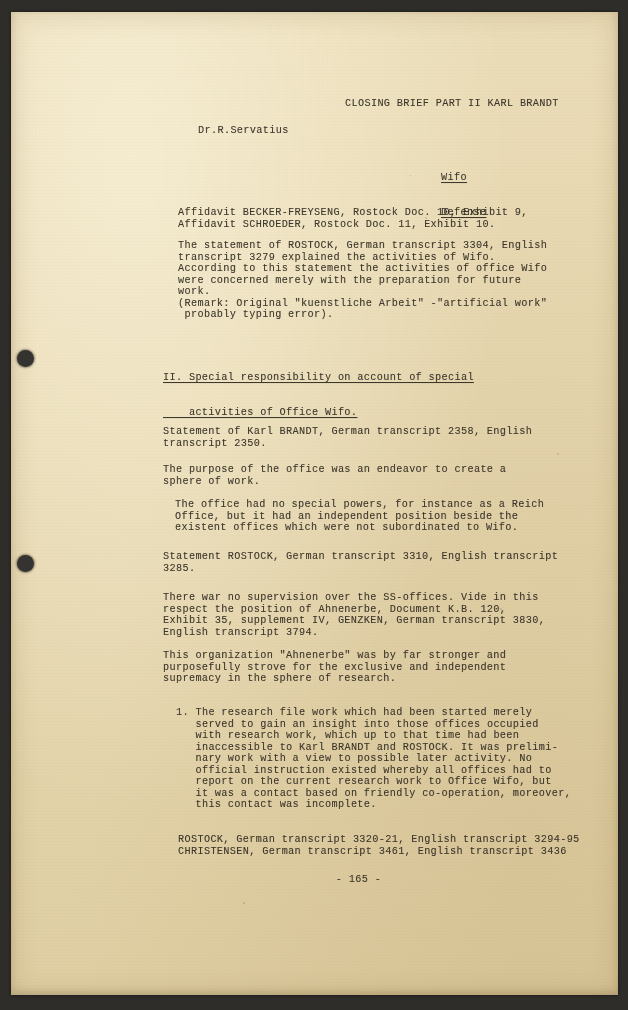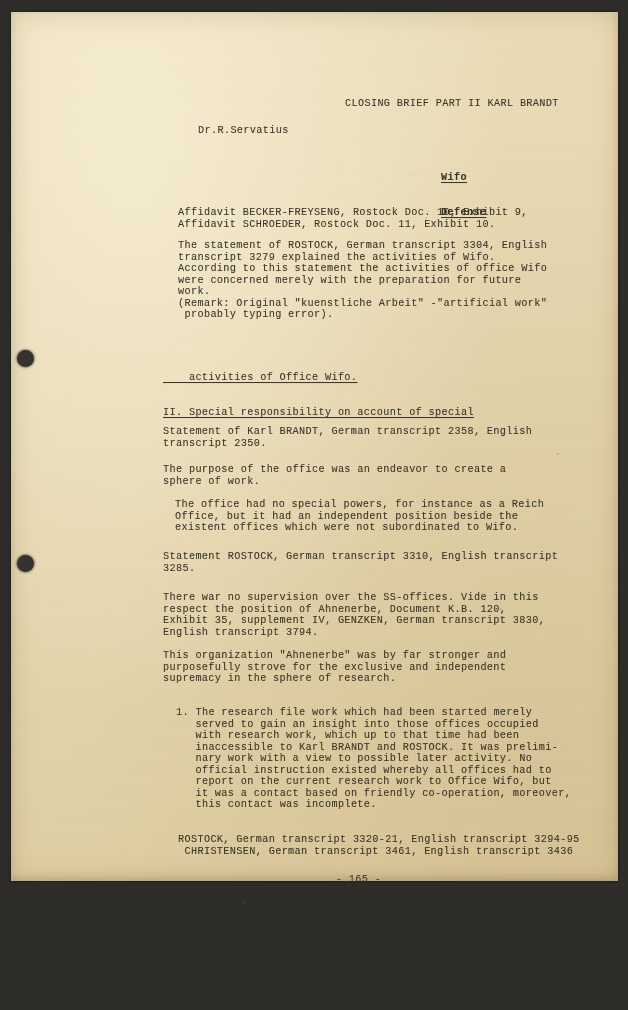--- a/index.html
+++ b/index.html
@@ -22,21 +22,21 @@
     background: #2e2d2a;
     overflow: hidden;
   }
 
   
   #paper {
     position: absolute;
     left: 11px;
     top: 12px;
     width: 607px;
-    height: 869px;
+    height: 983px;
     background:
       radial-gradient(ellipse at 20% 15%, rgba(255,250,230,0.55) 0%, rgba(255,250,230,0) 55%),
       radial-gradient(ellipse at 85% 88%, rgba(196,172,124,0.30) 0%, rgba(196,172,124,0) 60%),
       linear-gradient(168deg, #ecdeba 0%, #e7d8b1 40%, #e2d2a8 75%, #dccb9e 100%);
     box-shadow: 0 0 3px rgba(0,0,0,0.55);
   }
 
   
   #grain {
     position: absolute;
@@ -89,40 +89,39 @@
   #doc-header { left: 334px; top: 86px; }
 
   
   #addressee { left: 152px; top: 113px; margin-left: 35px; }
 
   
   #subject-block {
     left: 430px;
     top: 137px;
     text-align: left;
-    font-weight: bold;
   }
   #subject-block .line { display: block; }
 
   
   .block-indent { left: 167px; }
   .block-flush  { left: 152px; }
 
   #affidavits      { top: 195px; }
   #statement-para  { top: 228px; }
   #heading-ii      { top: 337px; }
   #rostock-indep   { top: 379px; }
   #statement-brandt{ top: 414px; }
   #purpose-para    { top: 452px; }
   #powers-para     { top: 487px; margin-left: 12px; }
   #statement-3310  { top: 539px; }
   #supervision-para{ top: 580px; }
   #ahnenerbe-para  { top: 638px; }
   #numbered-item   { top: 695px; }
-  #final-citations { top: 822px; text-align: center; }
+  #final-citations { top: 822px; }
 
   
   #numbered-item {
     left: 152px;
     margin-left: 13px;
   }
 
   
   #page-number {
     left: 0;
@@ -170,22 +169,22 @@
 
     <div class="typed block-indent" id="statement-para">The statement of ROSTOCK, German transcript 3304, English
 transcript 3279 explained the activities of Wifo.
 According to this statement the activities of office Wifo
 were concerned merely with the preparation for future
 work.
 (Remark: Original "kuenstliche Arbeit" -"artificial work"
  probably typing error).</div>
 
     <div class="typed block-flush" id="heading-ii">
+      <span class="line u" style="display:block;">II. Special responsibility on account of special</span>
       <span class="line u" style="display:block;">    activities of Office Wifo.</span>
-      <span class="line u" style="display:block;">II. Special responsibility on account of special</span>
     </div>
 
 
     <div class="typed block-flush" id="statement-brandt">Statement of Karl BRANDT, German transcript 2358, English
 transcript 2350.</div>
 
     <div class="typed block-flush" id="purpose-para">The purpose of the office was an endeavor to create a
 sphere of work.</div>
 
     <div class="typed block-flush" id="powers-para">The office had no special powers, for instance as a Reich

